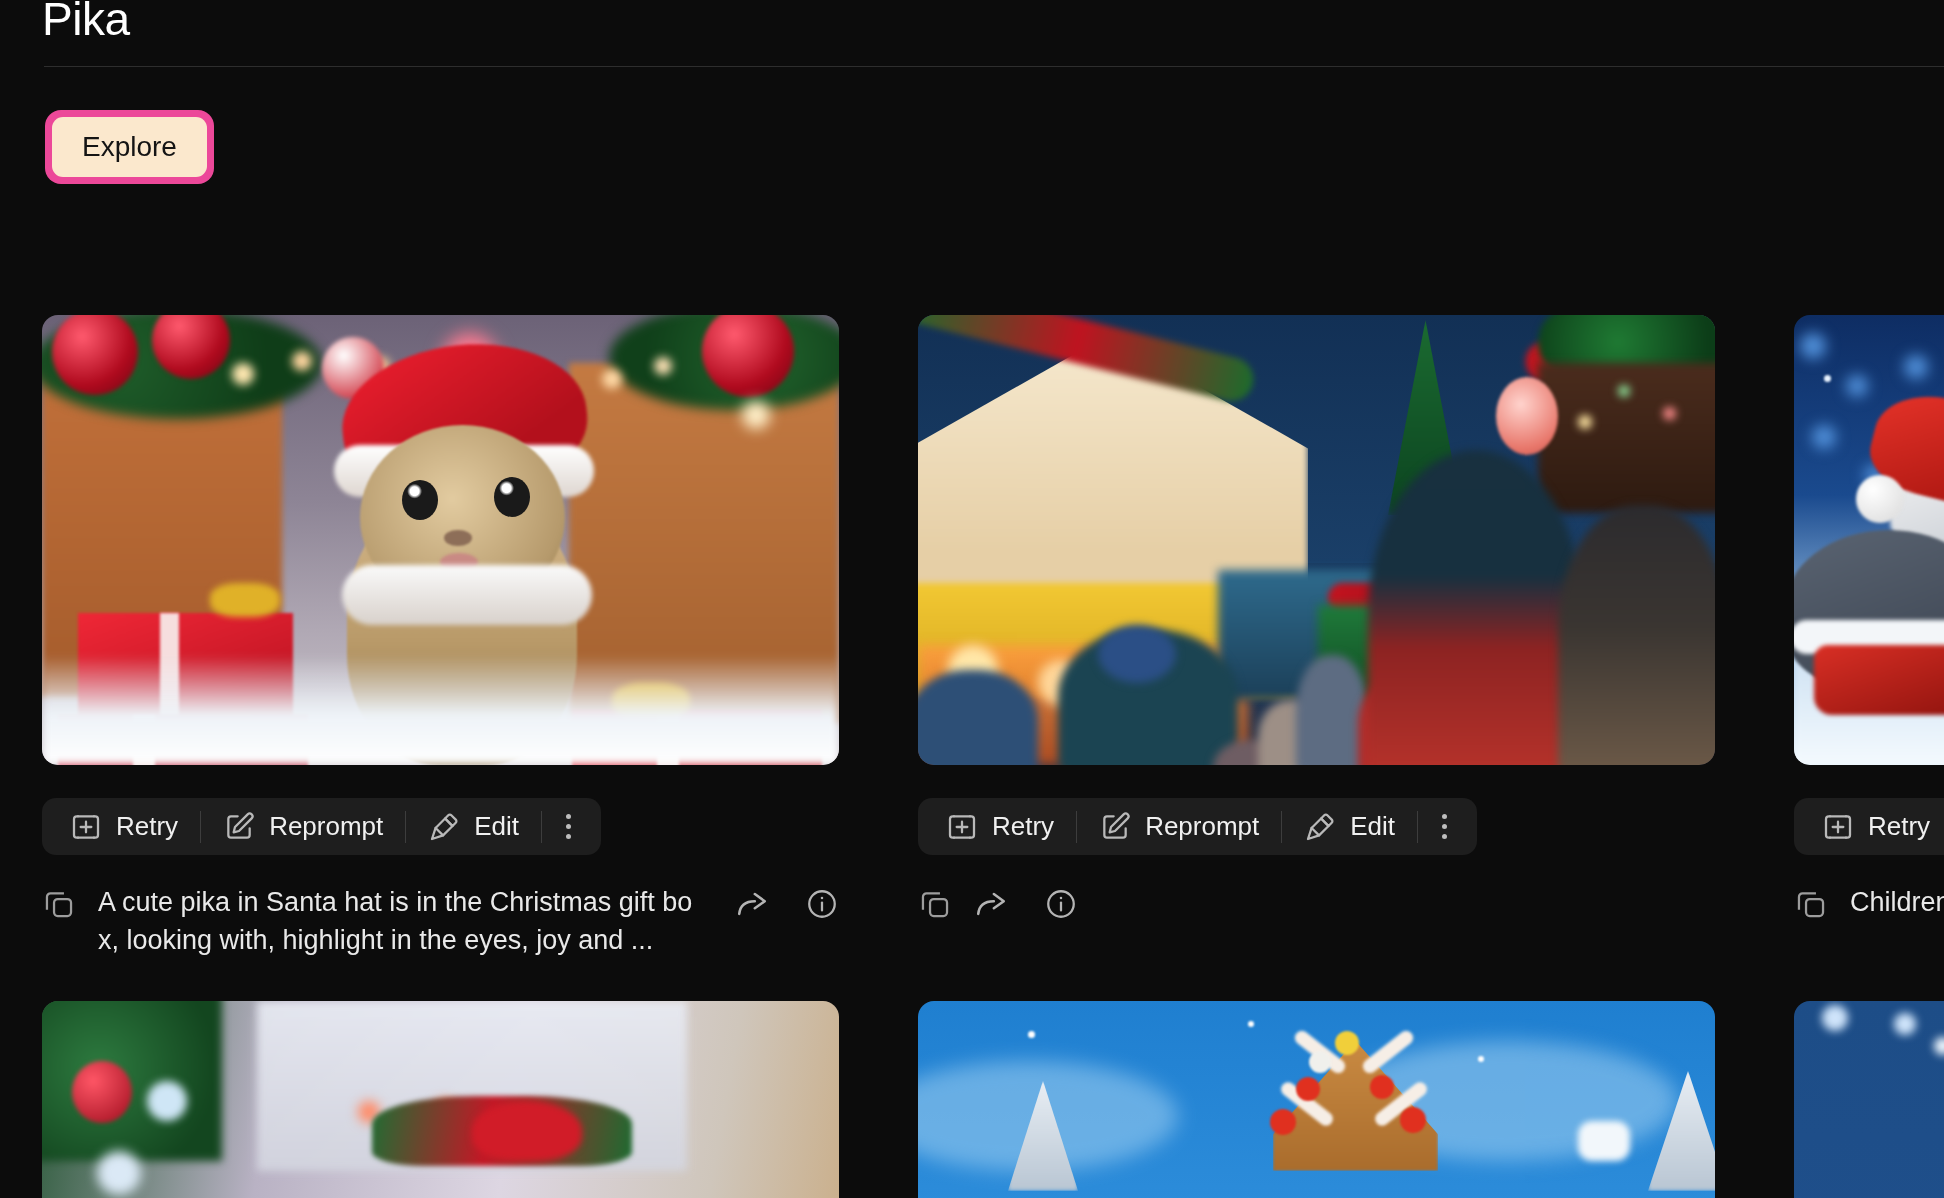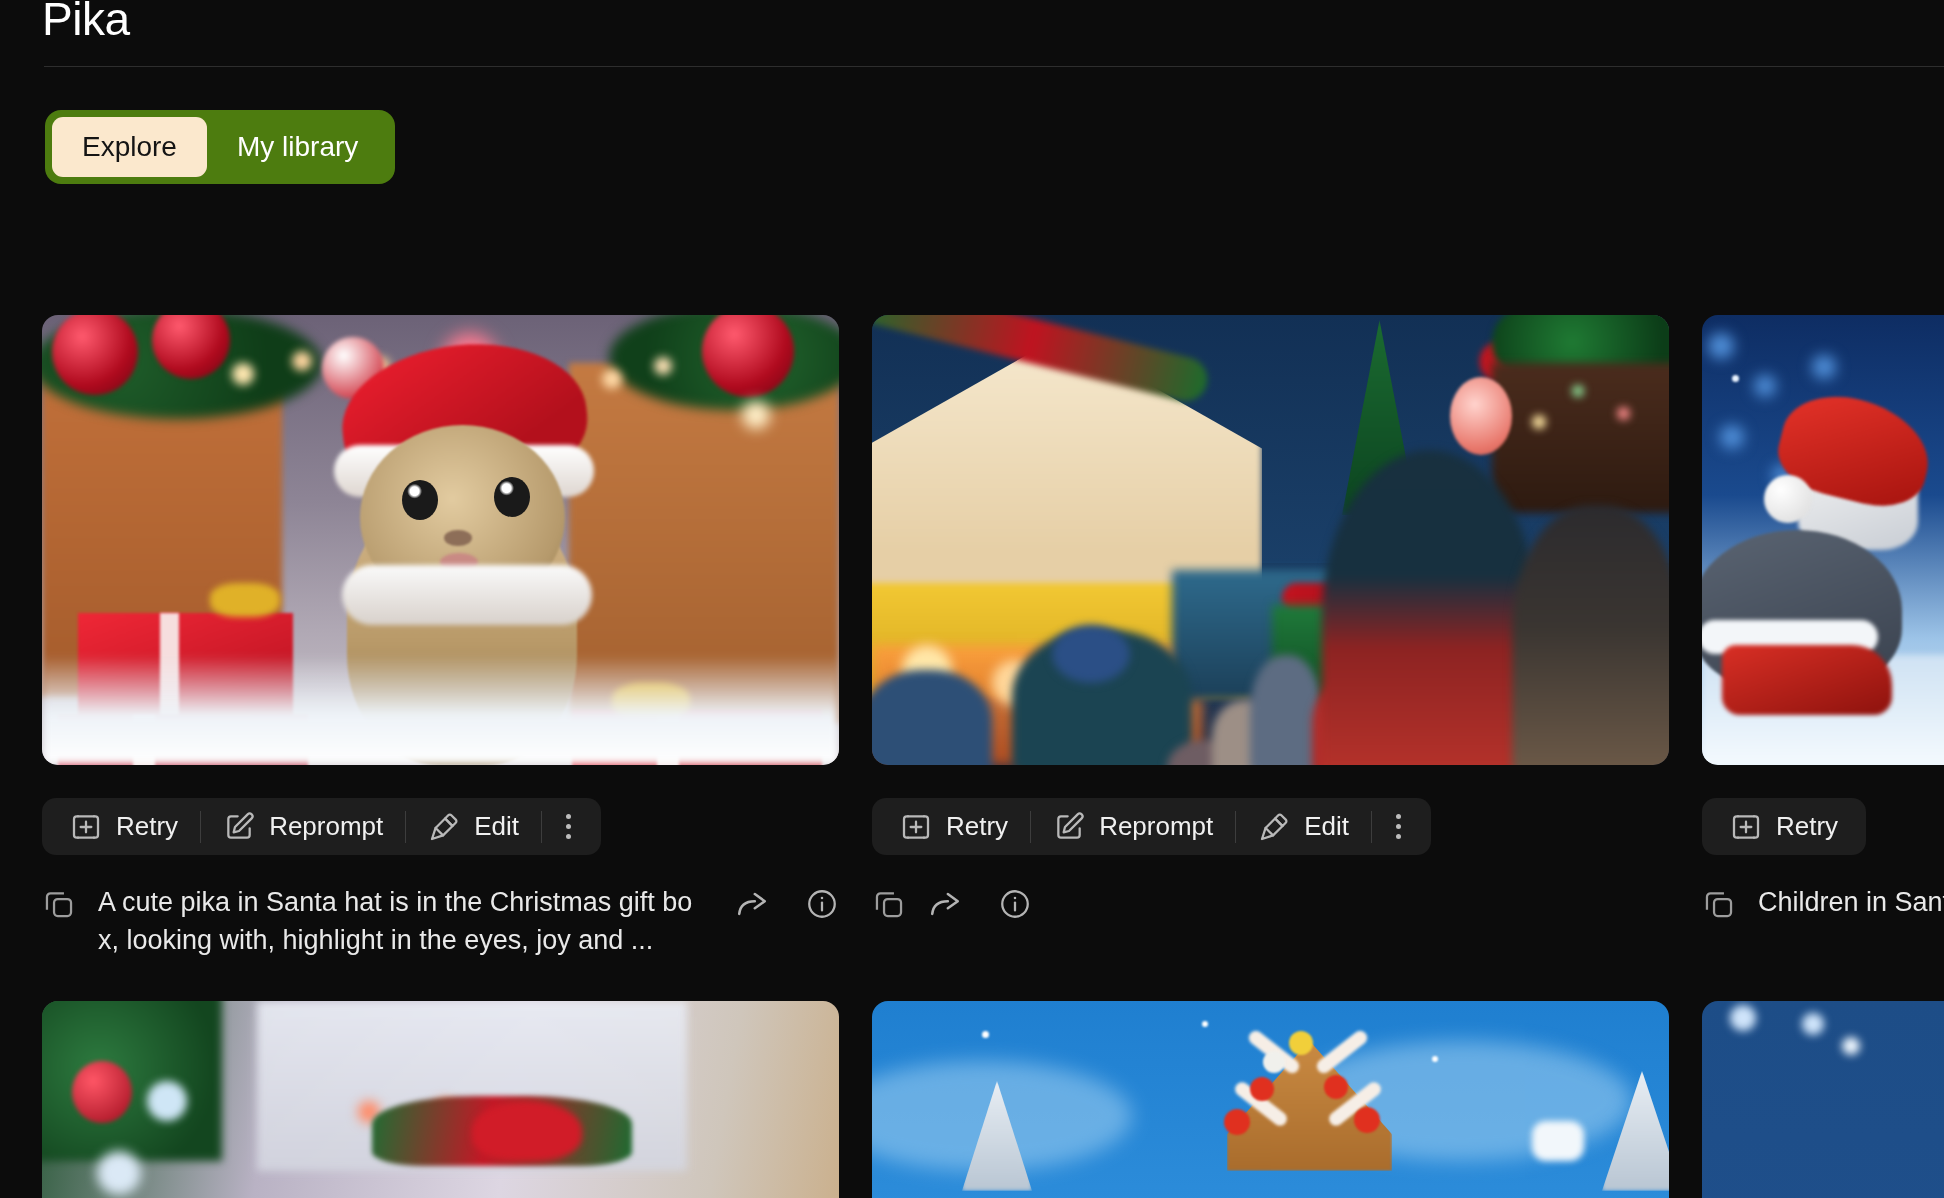--- a/index.html
+++ b/index.html
@@ -20,36 +20,36 @@
   }
   .header-rule {
     position:absolute; left:44px; right:0; top:66px;
     height:1px; background:#2e2e2e;
   }
 
   
   .tab-bar {
     position:absolute; left:45px; top:110px;
     display:flex; align-items:center;
-    background:#4d7c0f; border-radius:16px;
+    background:#ec4899; border-radius:16px;
     padding:7px; gap:0;
   }
   .tab {
     border:none; cursor:pointer;
     font-family:inherit; font-size:28px; line-height:1;
     padding:16px 30px; border-radius:11px;
     background:transparent; color:#ffffff; white-space:nowrap;
   }
   .tab.active { background:#fbe8cd; color:#141414; }
 
   
   .feed {
     position:absolute; left:42px; top:315px; right:0; bottom:0;
   }
-  .row { display:flex; gap:33px; }
+  .row { display:flex; gap:79px; }
   .row + .row { margin-top:0; }
 
   .card { width:797px; flex:0 0 797px; }
 
   .thumb {
     width:797px; height:450px;
     border-radius:16px; overflow:hidden;
     position:relative;
   }
   .thumb-inner { position:absolute; inset:0; }
@@ -150,21 +150,20 @@
 </head>
 <body>
 
 <div class="app-header">
   <div class="brand">Pika</div>
   <div class="header-rule"></div>
 </div>
 
 <div class="tab-bar">
   <button class="tab active">Explore</button>
-  <button class="tab">My library</button>
 </div>
 
 <div class="feed">
 
   <div class="row">
 
     <div class="card">
       <div class="thumb">
         <div class="thumb-inner s1">
           <div class="gift-l"></div>

